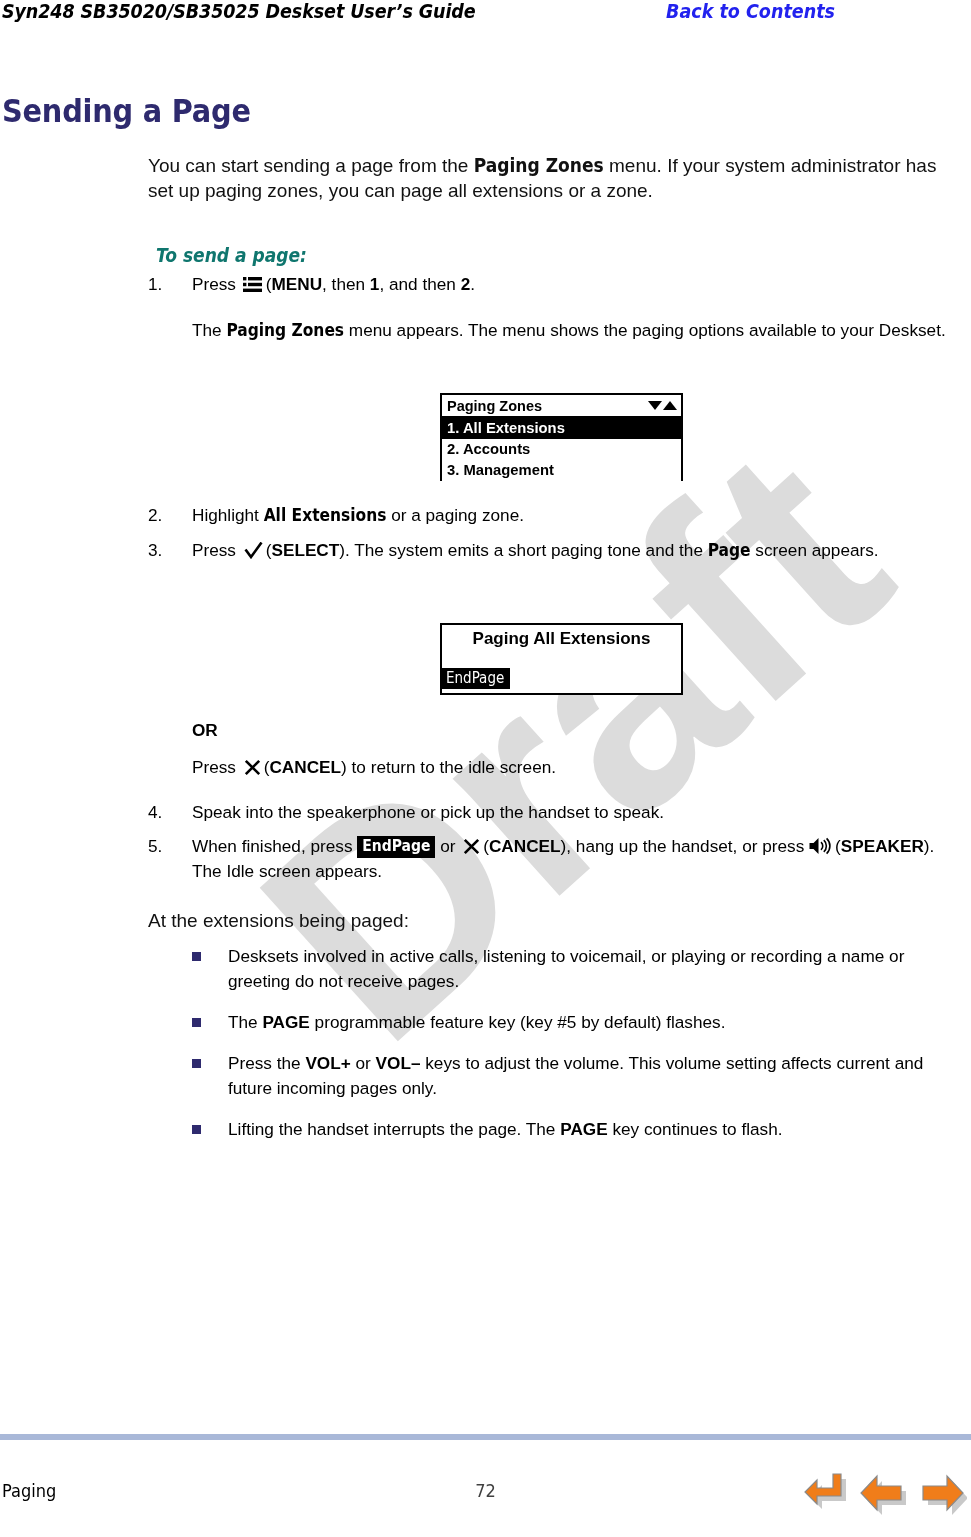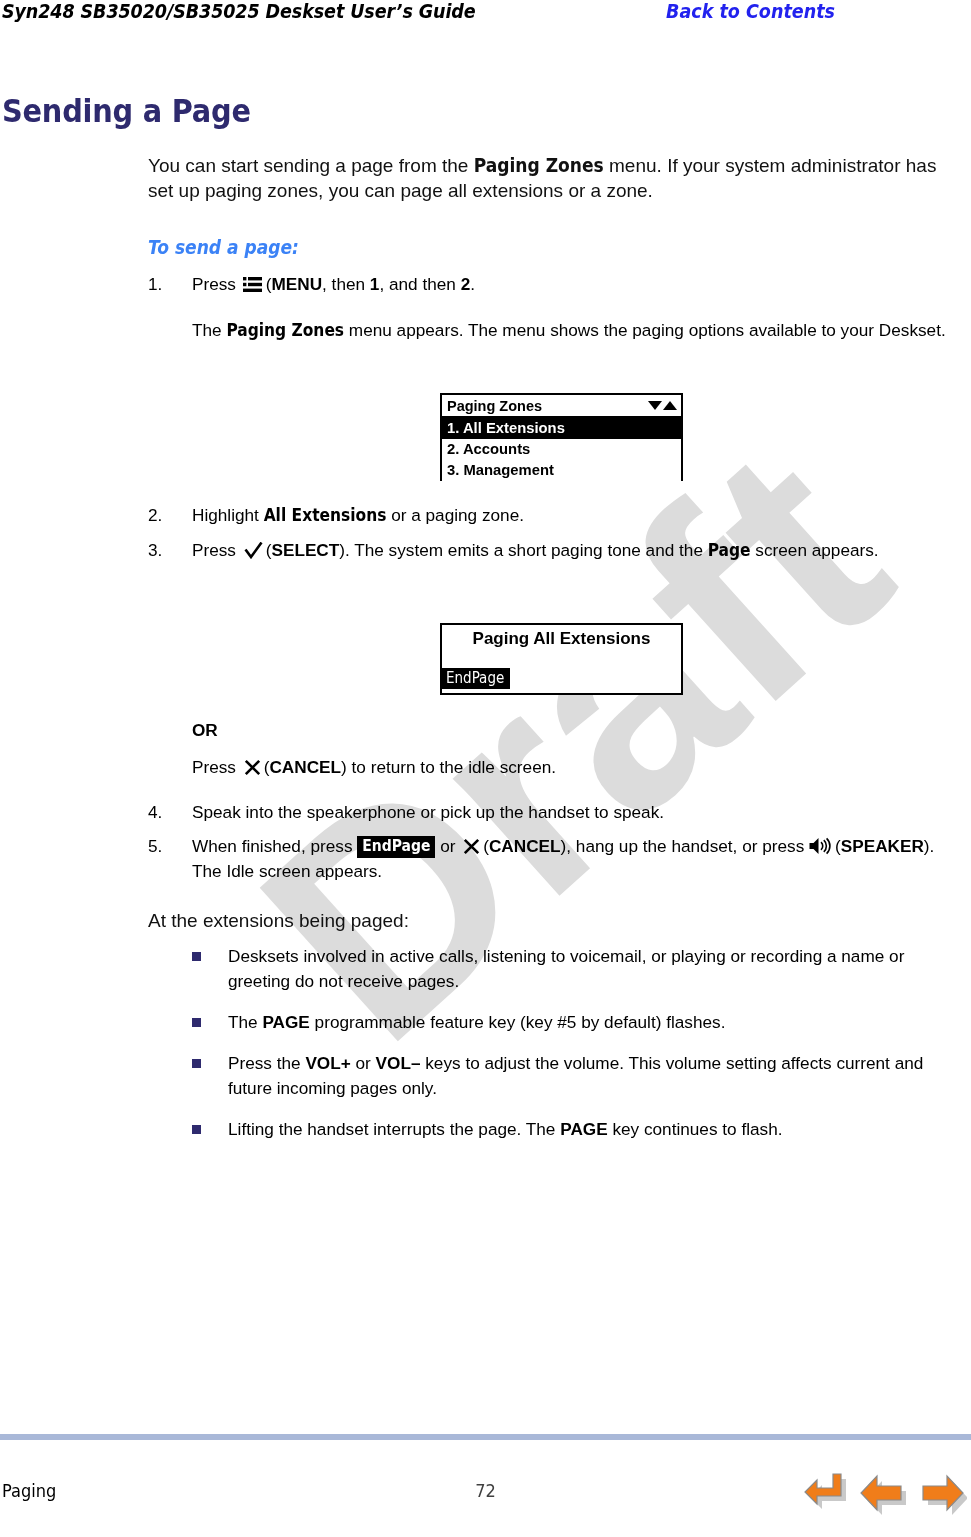--- a/index.html
+++ b/index.html
@@ -98,26 +98,26 @@
   .b { font-weight: bold; }
   .cond-b {
     font-family: "DejaVu Sans Condensed", "Liberation Sans", sans-serif;
     font-weight: bold;
   }
 
   h3.proc-title {
     position: absolute;
     left: 148px;
     top: 236px;
-    margin: 0;
+    margin: 8px;
     font-family: "DejaVu Sans Condensed", "Liberation Sans", sans-serif;
     font-style: italic;
     font-weight: bold;
     font-size: 19px;
-    color: #3b82f6;
+    color: #0f766e;
   }
 
   
   .step {
     position: absolute;
     left: 148px;
     width: 800px;
     font-size: 17.2px;
     line-height: 25px;
   }

